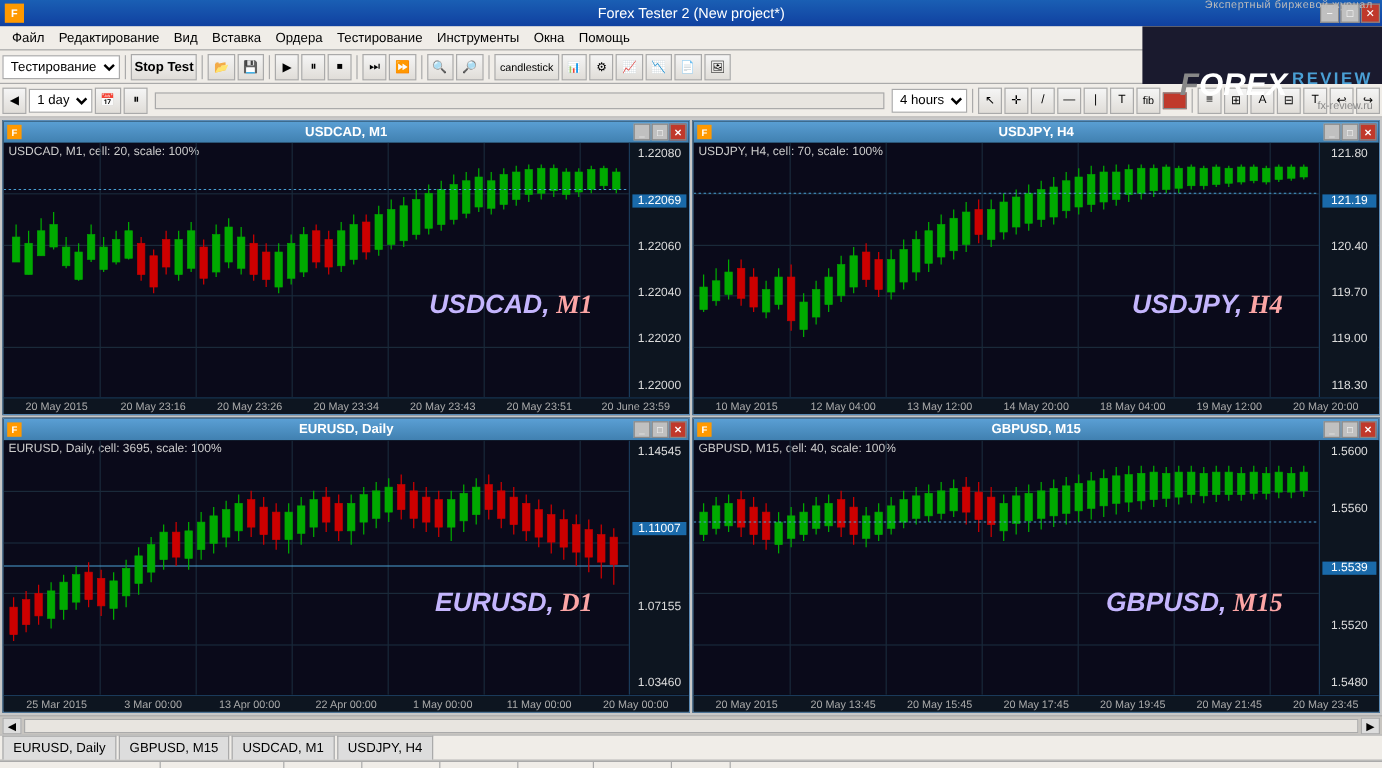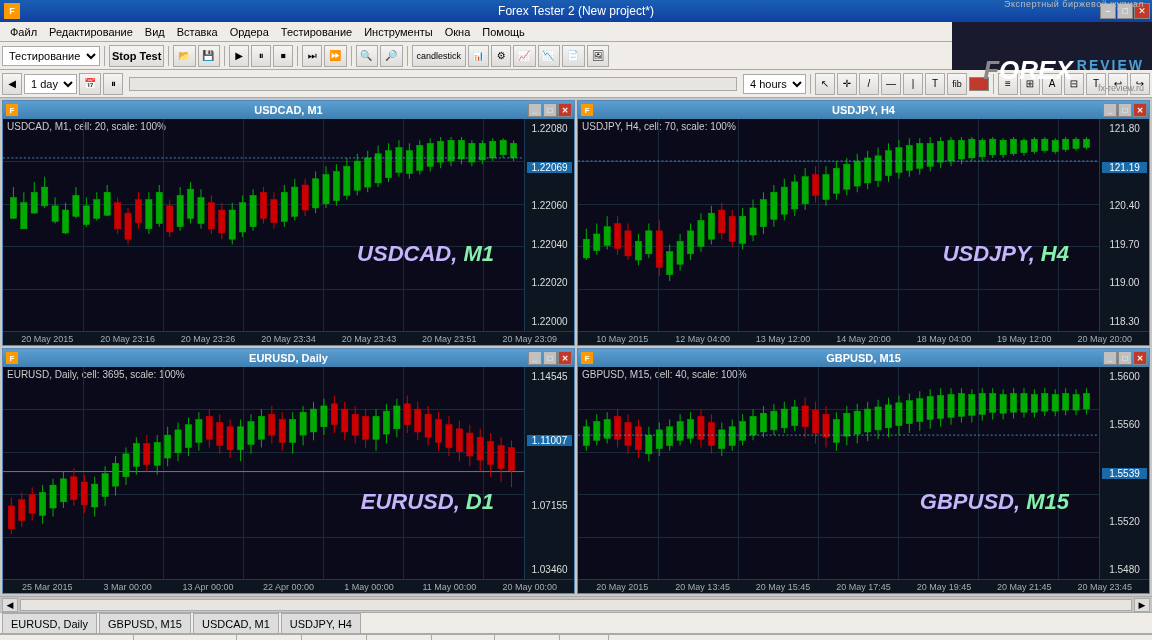--- a/index.html
+++ b/index.html
@@ -194,21 +194,21 @@
     }
     .chart-watermark {
       position: absolute;
       bottom: 30%;
       right: 80px;
       font-size: 22px;
       font-weight: bold;
       font-style: italic;
     }
     .watermark-orange { color: #c4b5fd; }
-    .watermark-cyan { color: #86efac; }
+    .watermark-cyan { color: #fca5a5; font-family: Liberation Serif, serif; }
 
     .chart-time-axis {
       height: 14px;
       background: #0d1520;
       border-top: 1px solid #1a3a5a;
       display: flex;
       align-items: center;
       padding: 0 4px;
       flex-shrink: 0;
     }
@@ -623,21 +623,21 @@
         <div class="price-label">1.22000</div>
       </div>
     </div>
     <div class="chart-time-axis">
       <span class="time-label">20 May 2015</span>
       <span class="time-label">20 May 23:16</span>
       <span class="time-label">20 May 23:26</span>
       <span class="time-label">20 May 23:34</span>
       <span class="time-label">20 May 23:43</span>
       <span class="time-label">20 May 23:51</span>
-      <span class="time-label">20 May 23:09</span>
+      <span class="time-label">20 June 23:59</span>
     </div>
   </div>
 
   <div class="chart-panel">
     <div class="chart-titlebar">
       <div class="chart-icon">F</div>
       <span>USDJPY, H4</span>
       <div class="chart-controls">
         <div class="chart-ctrl-btn">_</div>
         <div class="chart-ctrl-btn">□</div>

